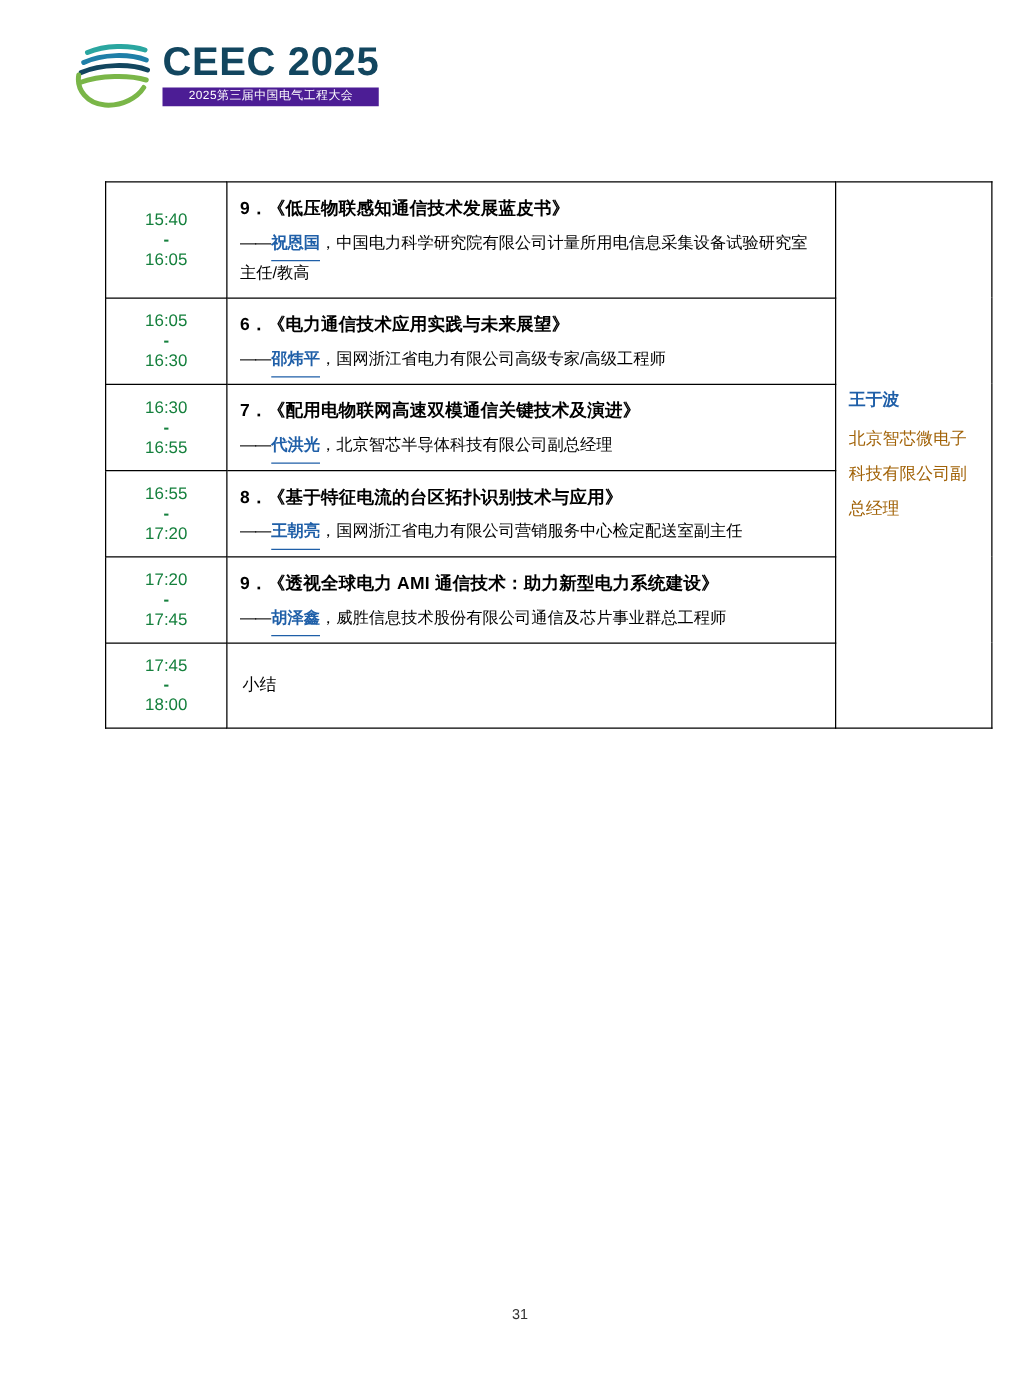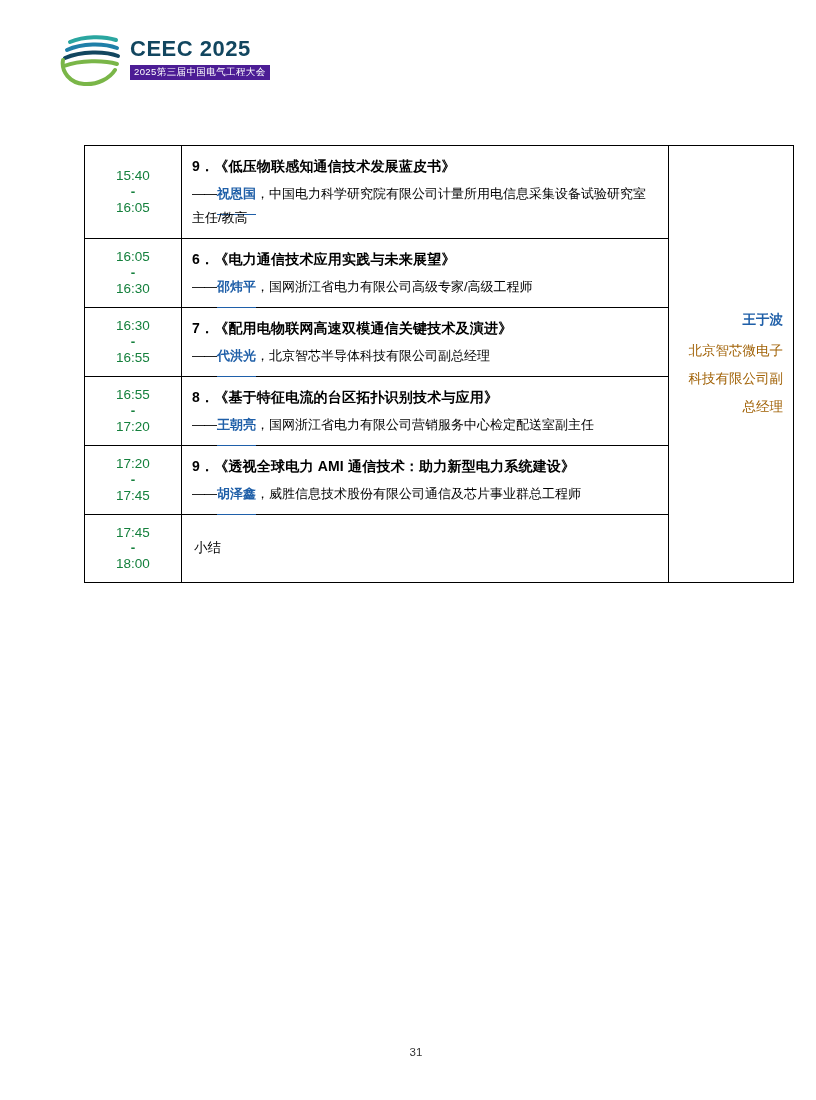--- a/index.html
+++ b/index.html
@@ -38,21 +38,21 @@
     margin-right: 8px;
   }
   .logo-mark svg { display: block; }
 
   .logo-text {
     display: flex;
     flex-direction: column;
     justify-content: center;
   }
   .logo-title {
-    font-size: 22px;
+    font-size: 32px;
     font-weight: bold;
     color: #12465f;
     letter-spacing: 0.5px;
     line-height: 1;
     font-family: "Liberation Sans", sans-serif;
   }
   .logo-sub {
     margin-top: 5px;
     background: #4c1d95;
     color: #ffffff;
@@ -107,30 +107,30 @@
     font-size: 13px;
   }
   .dashline {
     letter-spacing: -1px;
     margin-right: 1px;
   }
   .speaker-name {
     color: #1f5fa8;
     font-weight: bold;
     border-bottom: 1px solid #1f5fa8;
-    padding-bottom: 13px;
+    padding-bottom: 7px;
   }
   .plain-note {
     font-size: 13.5px;
     padding-left: 2px;
   }
 
   td.chair-cell {
     width: 104px;
-    text-align: right;
+    text-align: left;
     vertical-align: middle;
     font-size: 13.5px;
     line-height: 2.1;
     padding: 10px 8px 10px 12px;
   }
   .chair-name {
     color: #1f5fa8;
     font-weight: bold;
     display: block;
     margin-bottom: 2px;

